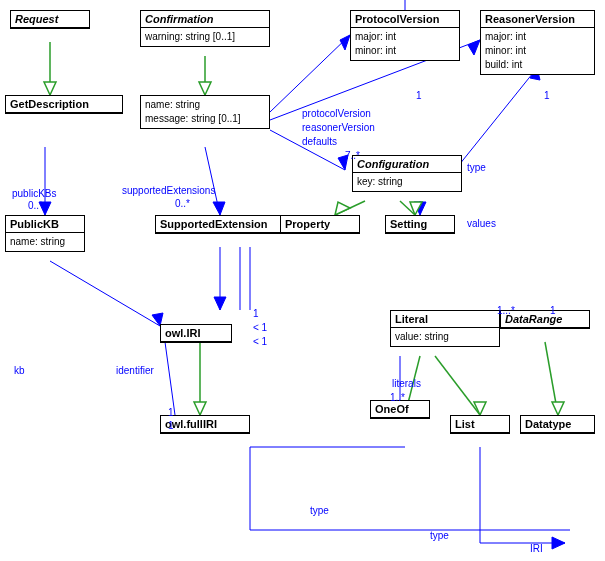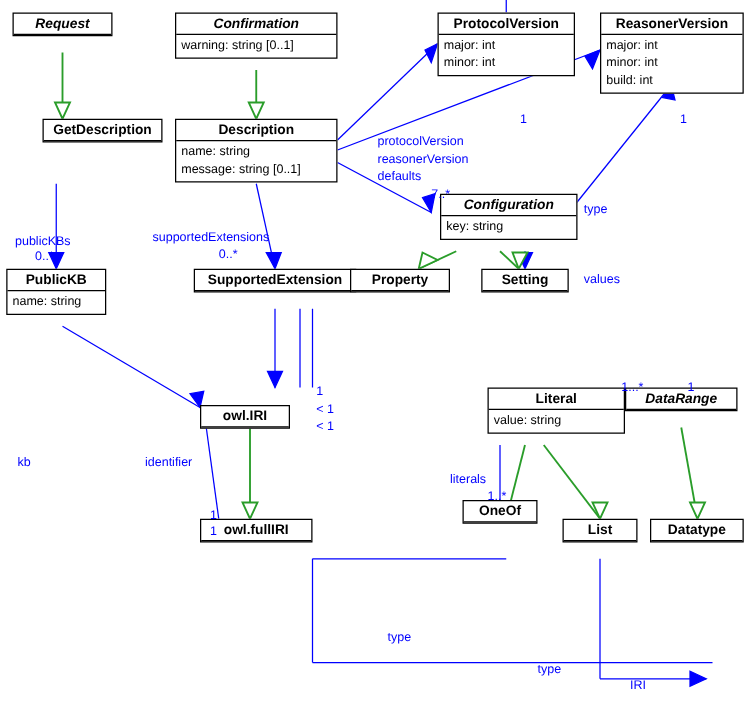--- a/index.html
+++ b/index.html
@@ -21,21 +21,20 @@
       position: absolute;
       border: 1px solid #000;
       background: #fff;
       min-width: 60px;
     }
     .uml-class.italic-title .class-title {
       font-style: italic;
     }
     .class-title {
       font-weight: bold;
-      text-align: center;
       padding: 2px 4px;
       border-bottom: 1px solid #000;
       font-size: 11px;
     }
     .class-body {
       padding: 2px 4px;
       font-size: 10px;
       line-height: 1.4;
     }
     svg.arrows {
@@ -125,31 +124,30 @@
     <polygon points="565,543 552,537 552,549" fill="#00f" stroke="#00f" stroke-width="1"></polygon>
 
     <line x1="480" y1="326" x2="500" y2="326" stroke="#00f" stroke-width="1"></line>
 
     <line x1="405" y1="10" x2="405" y2="0" stroke="#00f" stroke-width="1"></line>
   </svg>
 
 <div class="uml-class italic-title" style="left: 10px; top: 10px; width: 80px;">
       <div class="class-title">Request</div>
     </div>
-    <div class="uml-class" style="left: 5px; top: 95px; width: 96px; margin-left: 29px;">
+    <div class="uml-class" style="left: 5px; top: 95px; width: 118px;">
       <div class="class-title">GetDescription</div>
     </div>
     <div class="uml-class italic-title" style="left: 140px; top: 10px; width: 130px;">
       <div class="class-title">Confirmation</div>
       <div class="class-body">
         <div>warning: string [0..1]</div>
       </div>
     </div>
     <div class="uml-class" style="left: 140px; top: 95px; width: 130px;">
-      <div class="class-title">Description</div>
       <div class="class-body">
         <div>name: string</div>
         <div>message: string [0..1]</div>
       </div>
     </div>
     <div class="uml-class" style="left: 350px; top: 10px; width: 110px;">
       <div class="class-title">ProtocolVersion</div>
       <div class="class-body">
         <div>major: int</div>
         <div>minor: int</div>
@@ -220,20 +218,20 @@
     <span class="link-label" style="left: 467px; top: 218px;">values</span>
     <span class="link-label" style="left: 416px; top: 90px;">1</span>
     <span class="link-label" style="left: 544px; top: 90px;">1</span>
     <span class="link-label" style="left: 253px; top: 308px;">1</span>
     <span class="link-label" style="left: 253px; top: 322px;">&lt; 1</span>
     <span class="link-label" style="left: 253px; top: 336px;">&lt; 1</span>
     <span class="link-label" style="left: 116px; top: 365px;">identifier</span>
     <span class="link-label" style="left: 14px; top: 365px;">kb</span>
     <span class="link-label" style="left: 168px; top: 407px;">1</span>
     <span class="link-label" style="left: 168px; top: 420px;">1</span>
-    <span class="link-label" style="left: 360px; top: 378px; text-align: right;">literals</span>
+    <span class="link-label" style="left: 392px; top: 378px; text-align: right;">literals</span>
     <span class="link-label" style="left: 390px; top: 392px;">1..*</span>
     <span class="link-label" style="left: 497px; top: 305px;">1...* </span>
     <span class="link-label" style="left: 550px; top: 305px;">1</span>
     <span class="link-label" style="left: 310px; top: 505px;">type</span>
     <span class="link-label" style="left: 430px; top: 530px;">type</span>
-    <span class="link-label" style="left: 504px; top: 543px;">IRI</span>
+    <span class="link-label" style="left: 530px; top: 543px;">IRI</span>
   </div>
 
 </body></html>

